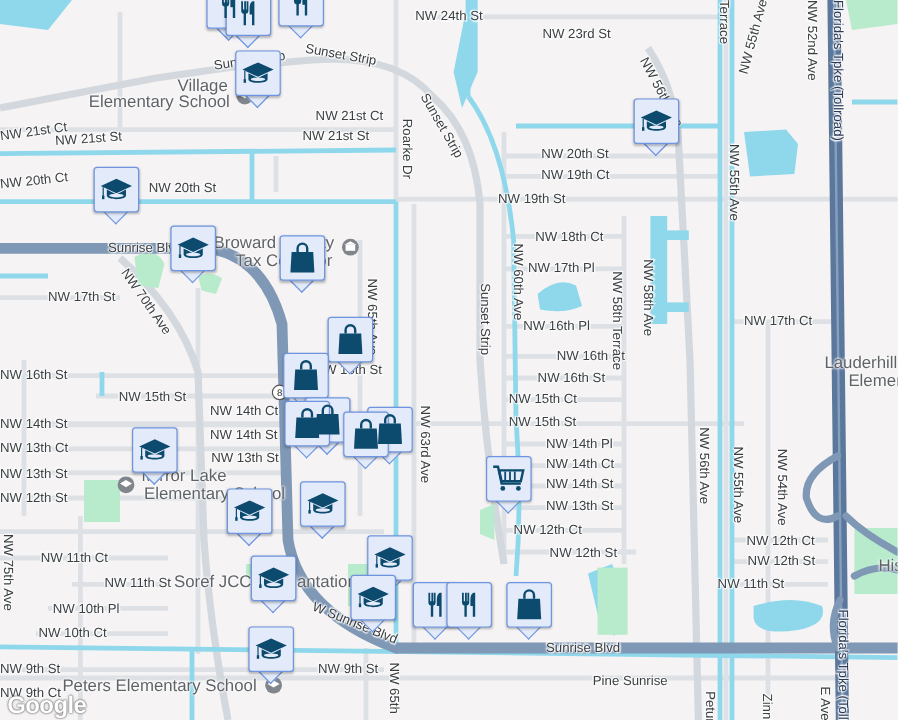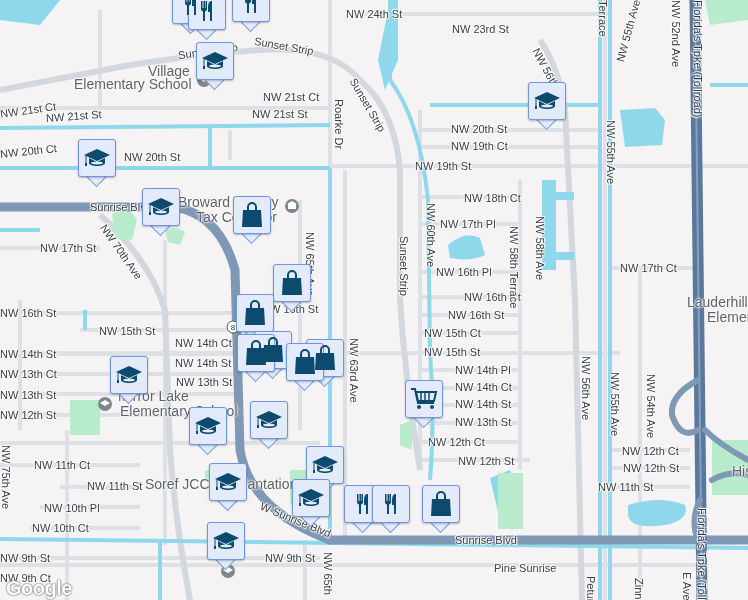--- a/index.html
+++ b/index.html
@@ -155,21 +155,21 @@
   <span class="lbl" style="left:0px;top:104px;transform:rotate(-8deg)">NW 21st Ct</span>
   <span class="lbl" style="left:46px;top:110px;transform:rotate(-4deg)">NW 21st St</span>
   <span class="lbl" style="left:263px;top:91px">NW 21st Ct</span>
   <span class="lbl" style="left:252px;top:108px">NW 21st St</span>
   <span class="lbl" style="left:0px;top:145px;transform:rotate(-6deg)">NW 20th Ct</span>
   <span class="lbl" style="left:124px;top:151px">NW 20th St</span>
   <span class="lbl v" style="left:345px;top:99px">Roarke Dr</span>
   <span class="lbl" style="left:451px;top:123px">NW 20th St</span>
   <span class="lbl" style="left:451px;top:140px">NW 19th Ct</span>
   <span class="lbl" style="left:415px;top:160px">NW 19th St</span>
-  <span class="lbl" style="left:464px;top:192px">NW 18th Ct</span>
+  <span class="lbl" style="left:446px;top:192px">NW 18th Ct</span>
   <span class="lbl" style="left:440px;top:218px">NW 17th Pl</span>
   <span class="lbl" style="left:436px;top:266px">NW 16th Pl</span>
   <span class="lbl" style="left:464px;top:291px">NW 16th Ct</span>
   <span class="lbl" style="left:448px;top:309px">NW 16th St</span>
   <span class="lbl" style="left:424px;top:327px">NW 15th Ct</span>
   <span class="lbl" style="left:424px;top:346px">NW 15th St</span>
   <span class="lbl" style="left:455px;top:364px">NW 14th Pl</span>
   <span class="lbl" style="left:455px;top:381px">NW 14th Ct</span>
   <span class="lbl" style="left:455px;top:398px">NW 14th St</span>
   <span class="lbl" style="left:455px;top:416px">NW 13th St</span>
@@ -224,20 +224,21 @@
   <span class="lbl v" style="left:693px;top:572px">E Ave</span>
 
   <span class="poi-lbl" style="left:148px;top:64px">Village</span>
   <span class="poi-lbl" style="left:74px;top:77px">Elementary School</span>
   <span class="poi-lbl" style="left:178px;top:195px">Broward County</span>
   <span class="poi-lbl" style="left:196px;top:210px">Tax Collector</span>
   <span class="poi-lbl" style="left:118px;top:389px">Mirror Lake</span>
   <span class="poi-lbl" style="left:120px;top:404px">Elementary School</span>
   <span class="poi-lbl" style="left:145px;top:477px">Soref JCC</span>
   <span class="poi-lbl" style="left:235px;top:477px">Plantation</span>
+  <span class="poi-lbl" style="left:52px;top:564px">Peters Elementary School</span>
   <span class="poi-lbl" style="left:687px;top:295px">Lauderhill</span>
   <span class="poi-lbl" style="left:707px;top:310px">Elementary</span>
   <span class="poi-lbl" style="left:732px;top:464px">His</span>
 
   <svg style="position:absolute;left:196px;top:72px" width="16" height="16">
       <circle cx="8" cy="8" r="7" fill="#80868b"></circle>
       <path d="M3,7 L8,4 L13,7 L8,10 Z" fill="#fff"></path>
     </svg>
   <svg style="position:absolute;left:284px;top:198px" width="16" height="16">
       <circle cx="8" cy="8" r="7" fill="#80868b"></circle>

